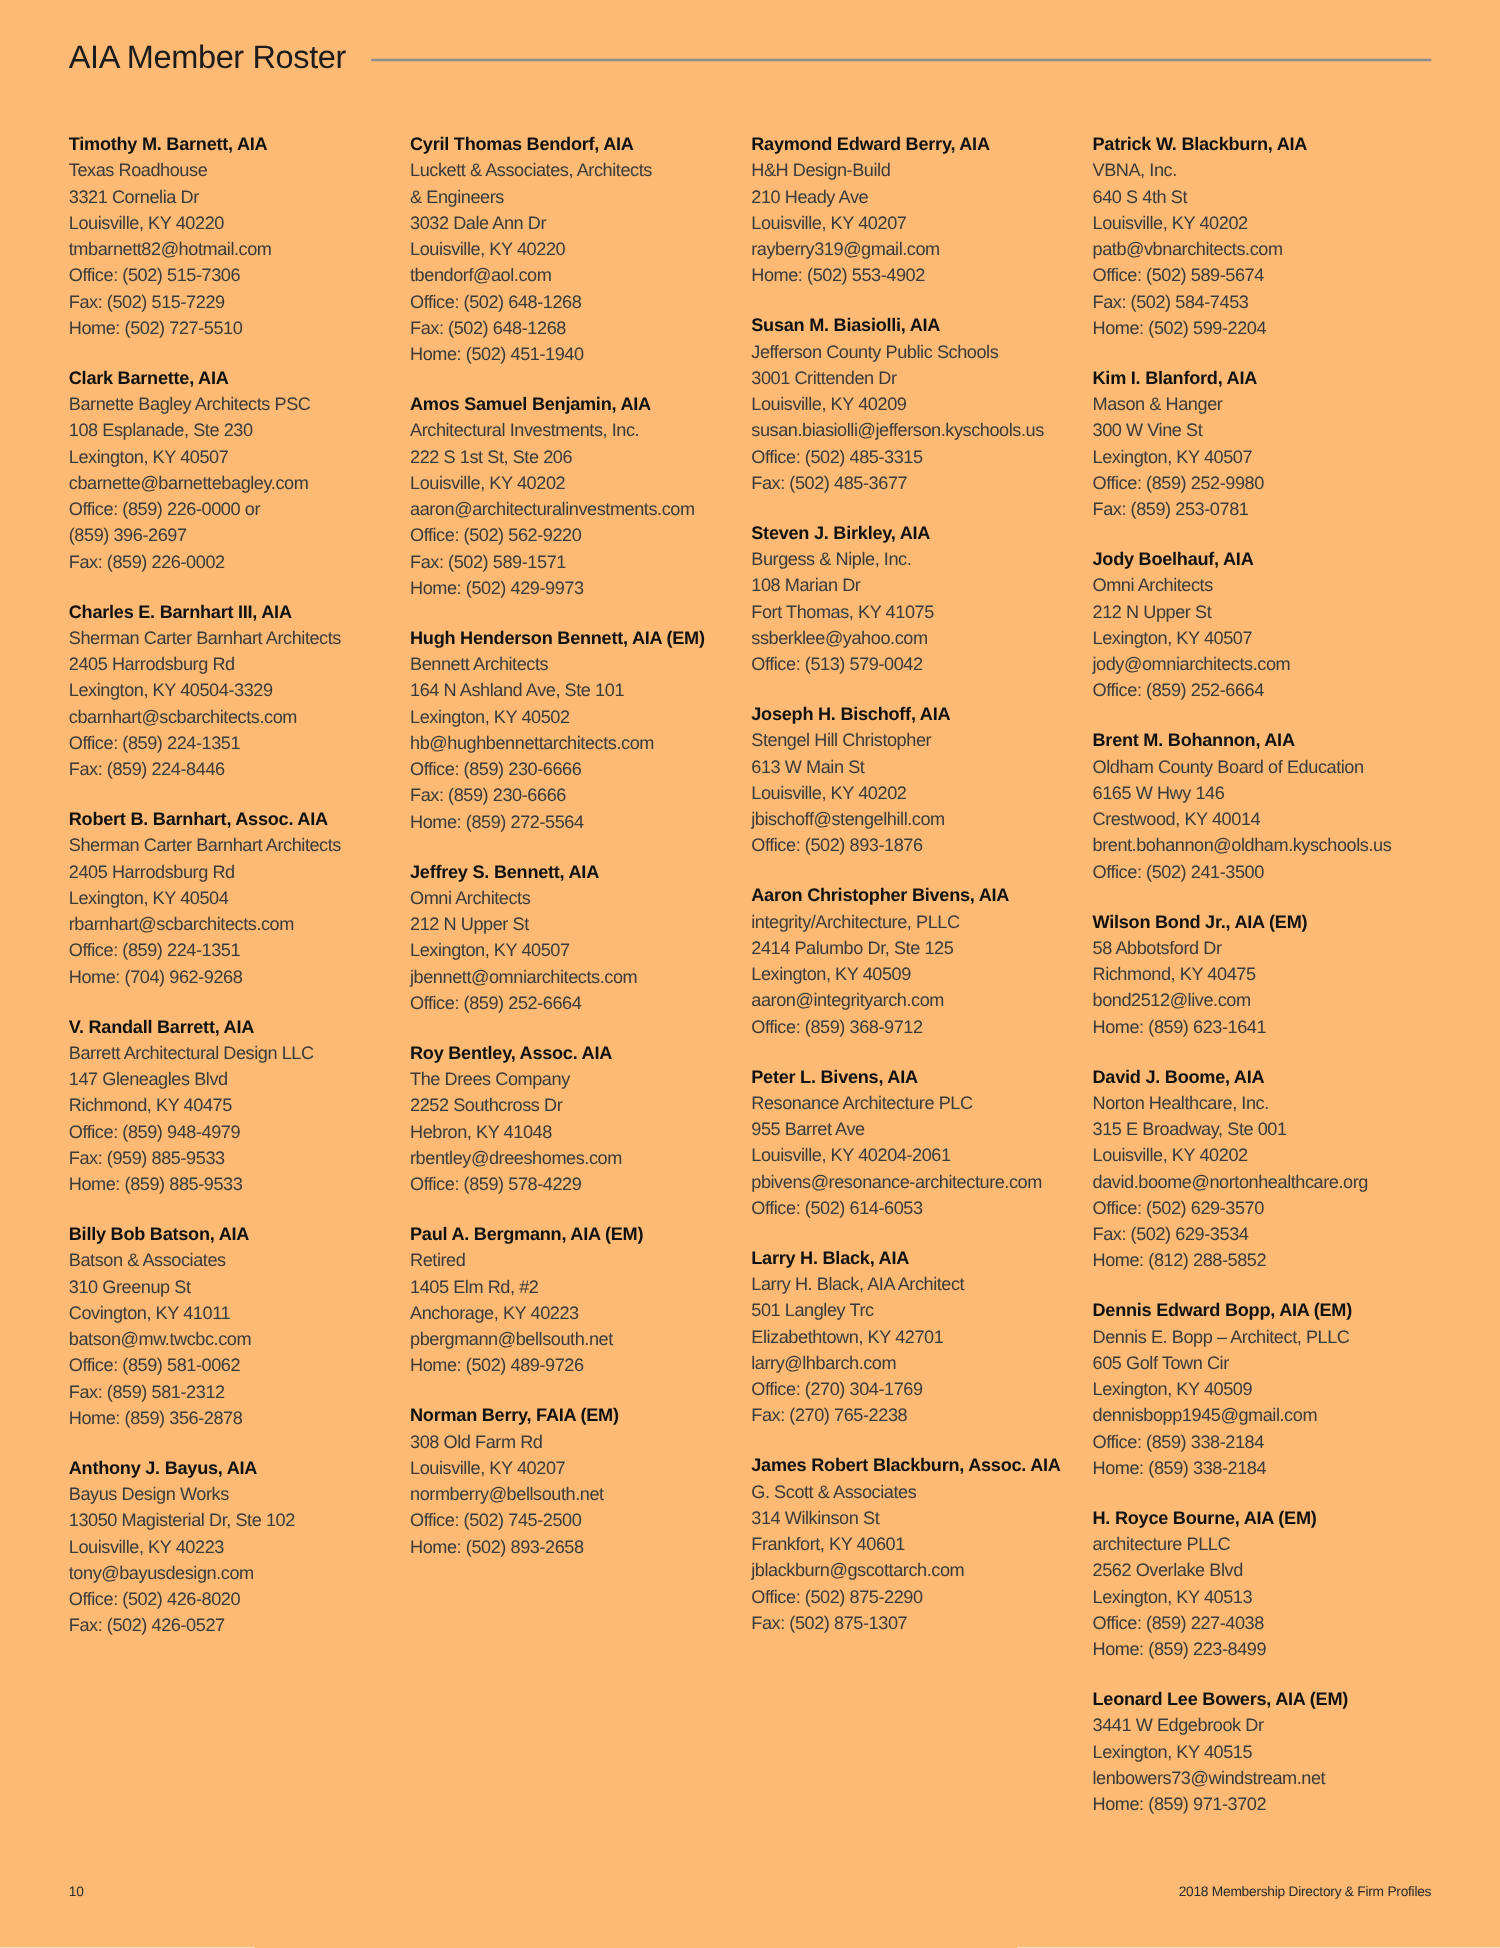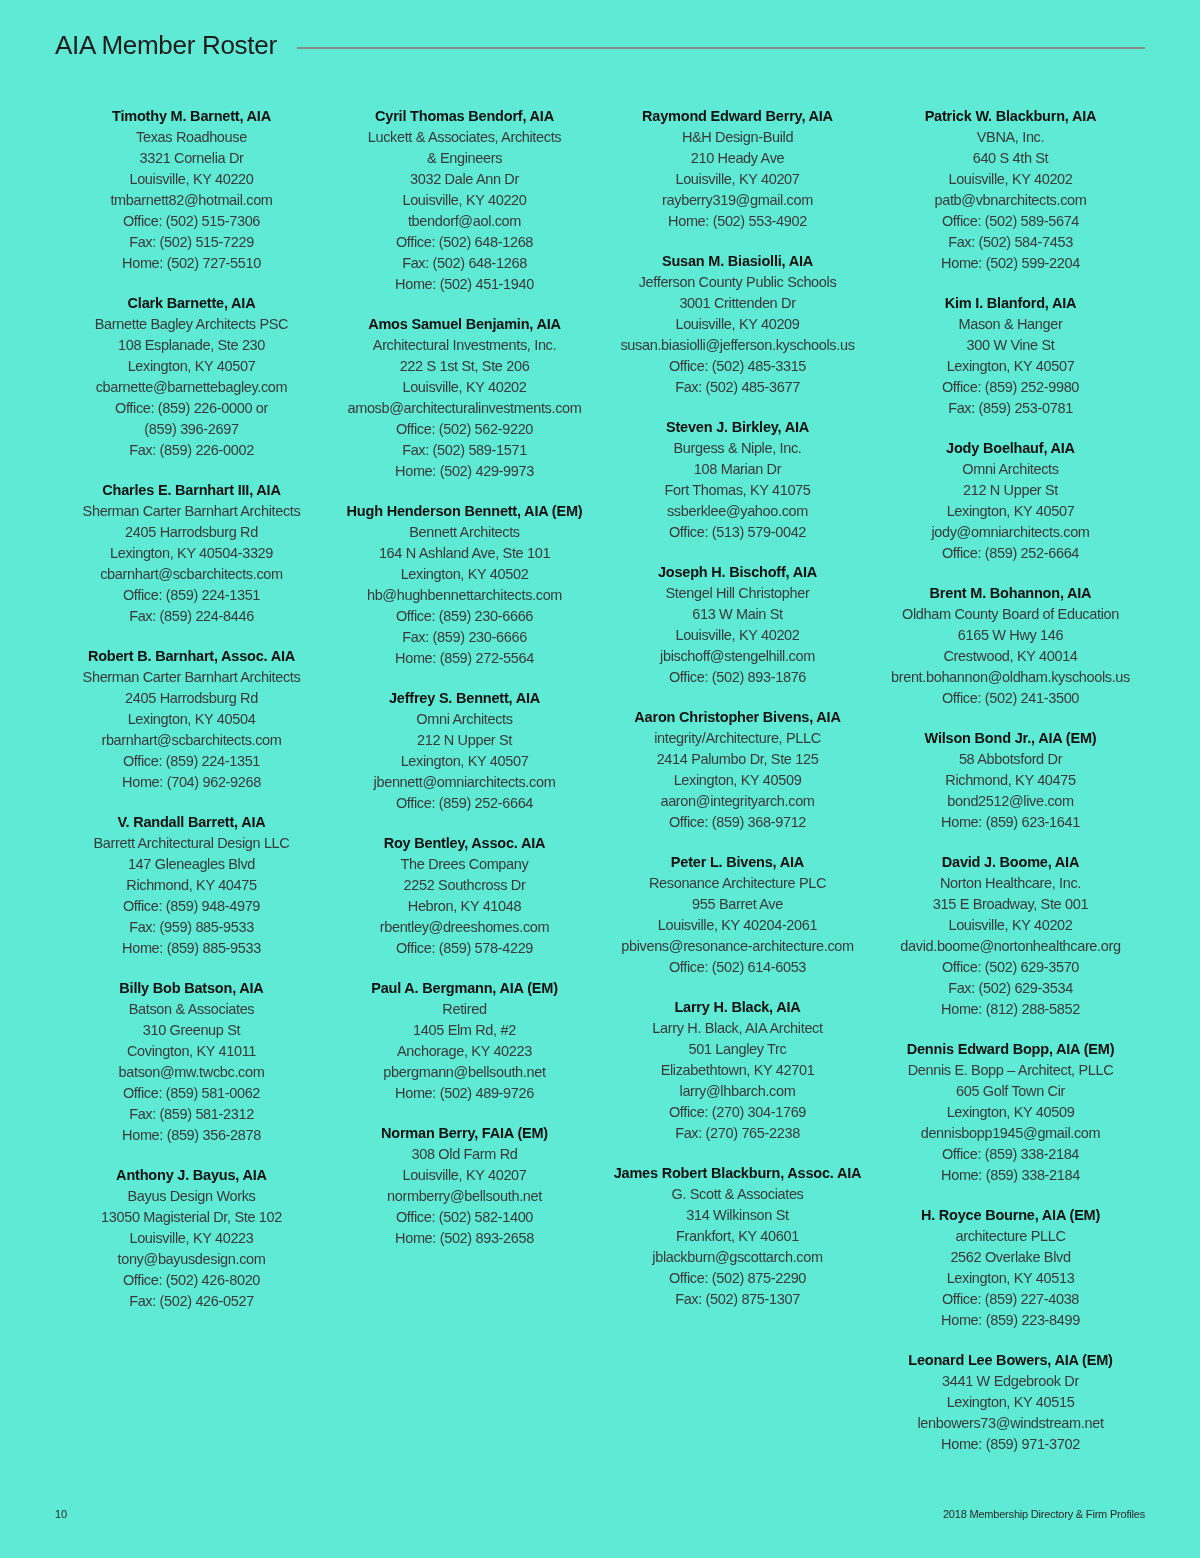--- a/index.html
+++ b/index.html
@@ -6,21 +6,21 @@
     margin: 0;
     padding: 0;
     background: #ffffff;
     font-family: "Liberation Sans", "DejaVu Sans", sans-serif;
     color: #3a3a3a;
   }
   .page {
     position: relative;
     width: 1200px;
     height: 1558px;
-    background: #5eead4;
+    background: #fdba74;
     overflow: hidden;
   }
   .header {
     position: absolute;
     top: 30px;
     left: 55px;
     right: 55px;
     display: flex;
     align-items: center;
     gap: 20px;
@@ -39,21 +39,20 @@
     margin-top: 4px;
   }
   .columns {
     position: absolute;
     top: 106px;
     left: 55px;
     width: 1092px;
     display: grid;
     grid-template-columns: repeat(4, 1fr);
     align-items: start;
-    text-align: center;
   }
   .col { min-width: 0; }
   .entry { margin-bottom: 19px; }
   .name {
     font-size: 14.5px;
     font-weight: 700;
     color: #111111;
     line-height: 21px;
     letter-spacing: -0.2px;
     white-space: nowrap;
@@ -168,21 +167,21 @@
           <div class="line">tbendorf@aol.com</div>
           <div class="line">Office: (502) 648-1268</div>
           <div class="line">Fax: (502) 648-1268</div>
           <div class="line">Home: (502) 451-1940</div>
         </div>
         <div class="entry">
           <div class="name">Amos Samuel Benjamin, AIA</div>
           <div class="line">Architectural Investments, Inc.</div>
           <div class="line">222 S 1st St, Ste 206</div>
           <div class="line">Louisville, KY 40202</div>
-          <div class="line">amosb@architecturalinvestments.com</div>
+          <div class="line">aaron@architecturalinvestments.com</div>
           <div class="line">Office: (502) 562-9220</div>
           <div class="line">Fax: (502) 589-1571</div>
           <div class="line">Home: (502) 429-9973</div>
         </div>
         <div class="entry">
           <div class="name">Hugh Henderson Bennett, AIA (EM)</div>
           <div class="line">Bennett Architects</div>
           <div class="line">164 N Ashland Ave, Ste 101</div>
           <div class="line">Lexington, KY 40502</div>
           <div class="line">hb@hughbennettarchitects.com</div>
@@ -212,21 +211,21 @@
           <div class="line">1405 Elm Rd, #2</div>
           <div class="line">Anchorage, KY 40223</div>
           <div class="line">pbergmann@bellsouth.net</div>
           <div class="line">Home: (502) 489-9726</div>
         </div>
         <div class="entry">
           <div class="name">Norman Berry, FAIA (EM)</div>
           <div class="line">308 Old Farm Rd</div>
           <div class="line">Louisville, KY 40207</div>
           <div class="line">normberry@bellsouth.net</div>
-          <div class="line">Office: (502) 582-1400</div>
+          <div class="line">Office: (502) 745-2500</div>
           <div class="line">Home: (502) 893-2658</div>
         </div>
       </div>
       <div class="col">
         <div class="entry">
           <div class="name">Raymond Edward Berry, AIA</div>
           <div class="line">H&amp;H Design-Build</div>
           <div class="line">210 Heady Ave</div>
           <div class="line">Louisville, KY 40207</div>
           <div class="line">rayberry319@gmail.com</div>

